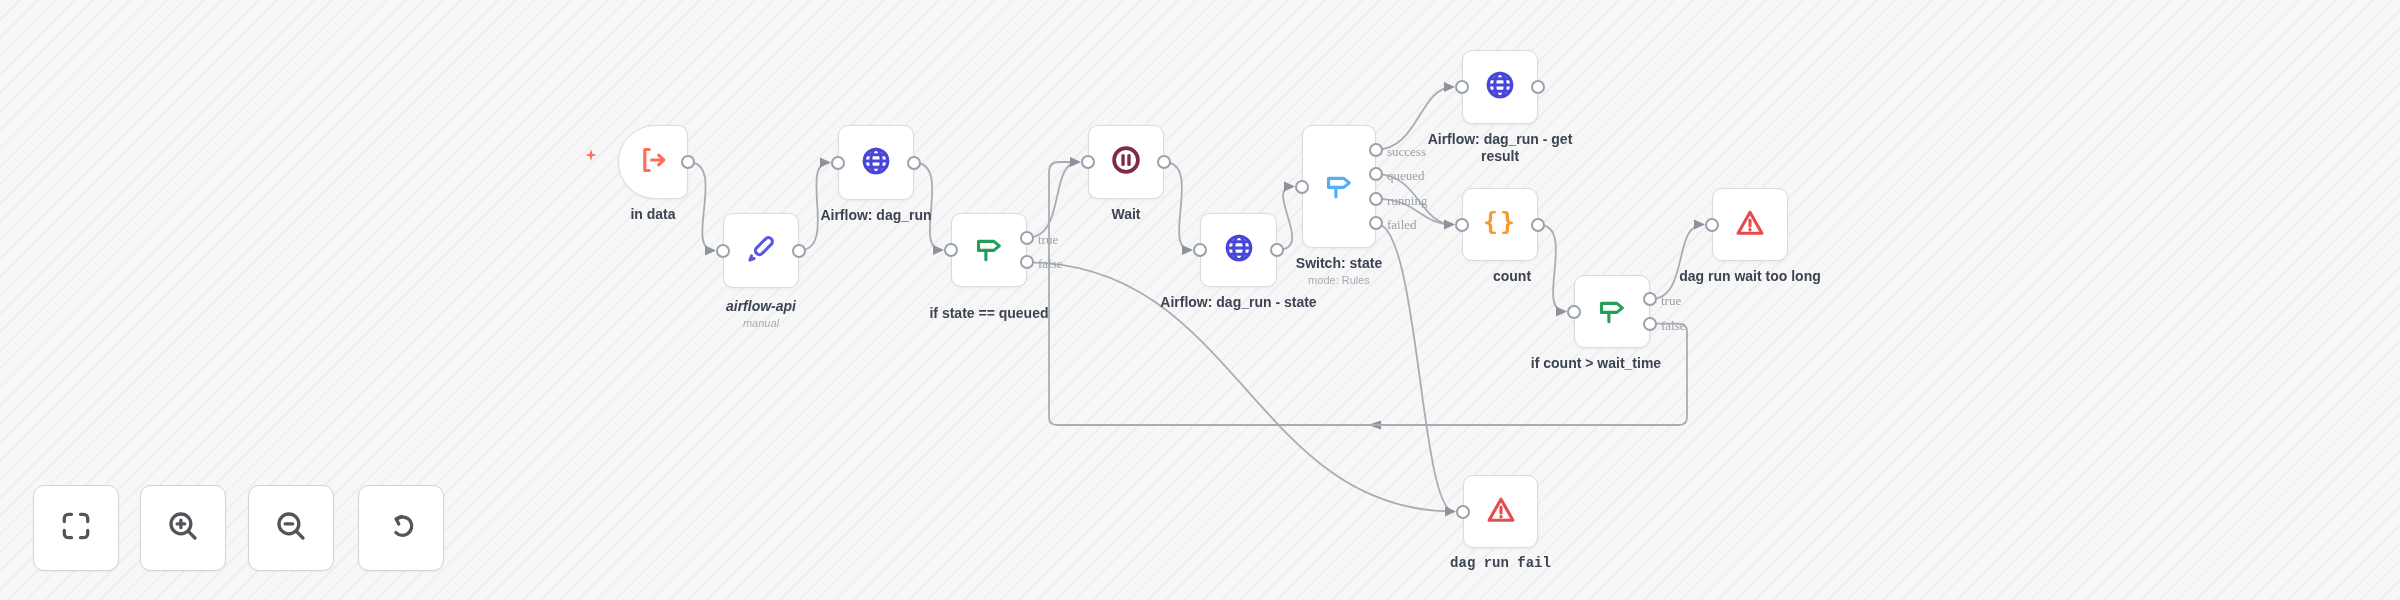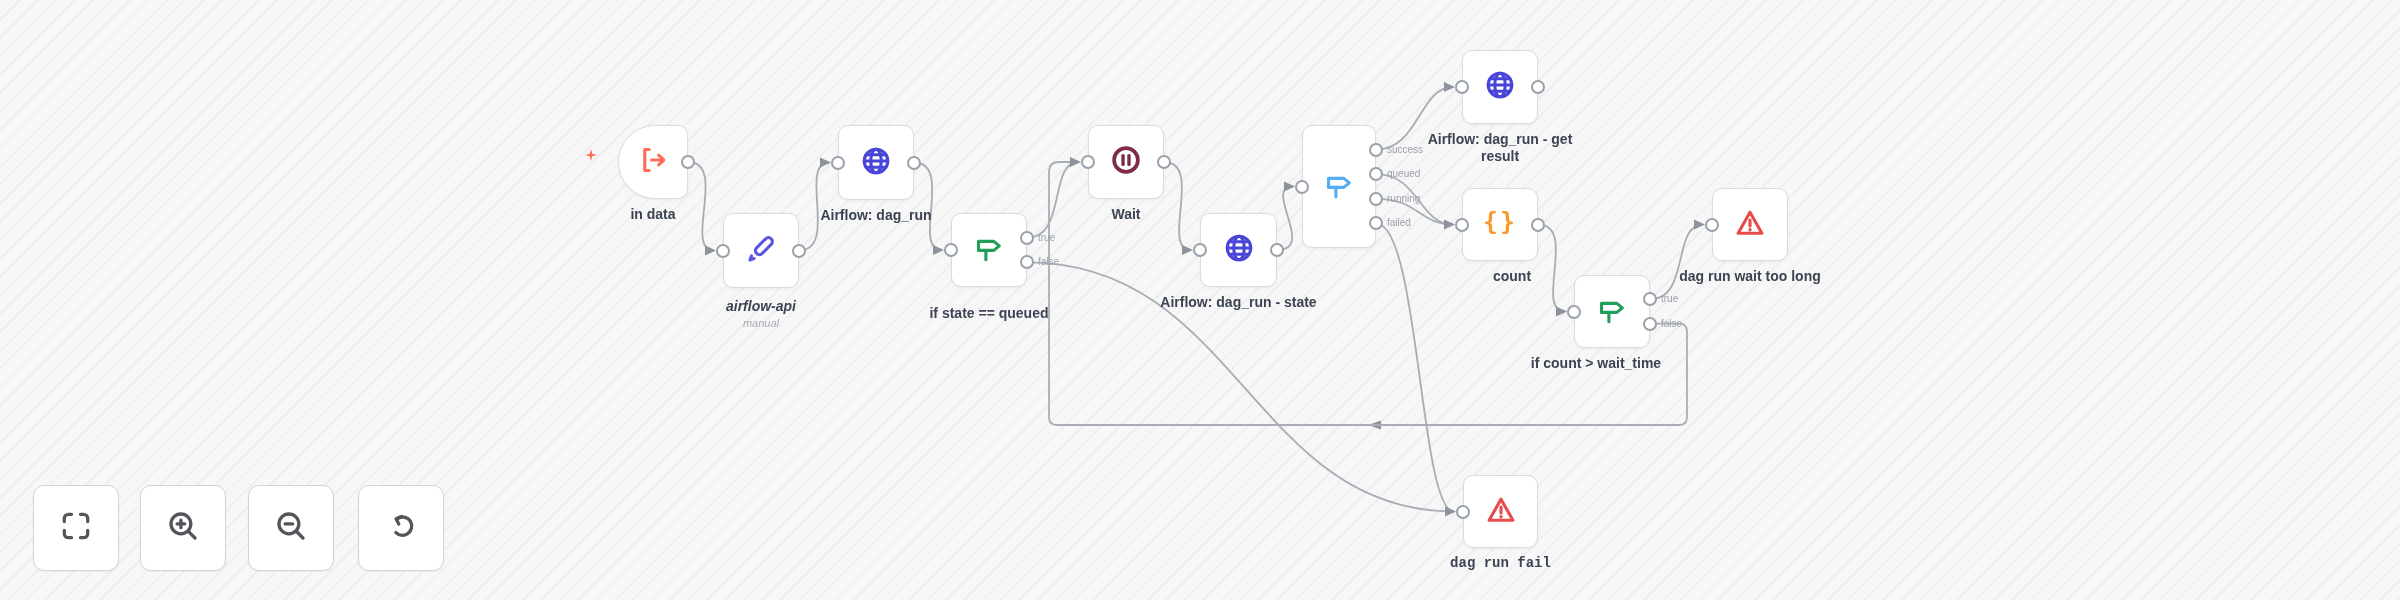--- a/index.html
+++ b/index.html
@@ -22,21 +22,21 @@
   .node-label{
     position:absolute;z-index:2;text-align:center;
     font-size:14px;font-weight:bold;color:#3c4453;line-height:1.2;
   }
   .node-sublabel{font-size:11px;font-weight:normal;color:#a6abb4;margin-top:2px;}
   .port{
     position:absolute;z-index:3;width:14px;height:14px;border-radius:50%;
     background:#fff;border:2px solid #9aa1aa;box-sizing:border-box;cursor:crosshair;
   }
   .port-label{
-    position:absolute;z-index:3;font-size:10px;color:#9aa1aa;white-space:nowrap;
+    position:absolute;z-index:3;font-size:13px;color:#9aa1aa;white-space:nowrap;font-family:Liberation Serif, serif;
   }
   .spark{position:absolute;z-index:2;}
   .toolbar-btn{
     position:absolute;z-index:4;width:84px;height:84px;background:#fff;
     border:1.6px solid #d2d4d9;border-radius:11px;
     display:flex;align-items:center;justify-content:center;cursor:pointer;
     box-shadow:0 1px 2px rgba(40,45,60,0.05);
   }
 </style>
 </head>
@@ -147,20 +147,24 @@
       <div>Airflow: dag_run - state</div>
     </div>
     <div class="port" style="left: 1193px; top: 243px;"></div>
     <div class="port" style="left: 1270px; top: 243px;"></div>
     <div class="node" style="left: 1302px; top: 125px; width: 74px; height: 123px;">
       <span><svg xmlns="http://www.w3.org/2000/svg" viewBox="0 0 24 24" width="34" height="34">
           <path stroke="#55aef2" stroke-width="2.2" fill="none" stroke-linecap="round" stroke-linejoin="round" d="M4.6 7.3 H15.4 L19.3 10.5 L15.4 13.7 H4.6 Z"></path>
           <path stroke="#55aef2" stroke-width="2.2" fill="none" stroke-linecap="round" stroke-linejoin="round" d="M9.8 13.7 V20.3"></path>
         </svg></span>
     </div>
+    <div class="node-label" style="left: 1244px; top: 255px; width: 190px;">
+      <div>Switch: state</div>
+      <div class="node-sublabel">mode: Rules</div>
+    </div>
     <div class="port" style="left: 1295px; top: 179.5px;"></div>
     <div class="port" style="left: 1369px; top: 142.6px;"></div>
     <span class="port-label" style="left: 1387px; top: 143.6px;">success</span>
     <div class="port" style="left: 1369px; top: 167.2px;"></div>
     <span class="port-label" style="left: 1387px; top: 168.2px;">queued</span>
     <div class="port" style="left: 1369px; top: 191.8px;"></div>
     <span class="port-label" style="left: 1387px; top: 192.8px;">running</span>
     <div class="port" style="left: 1369px; top: 216.4px;"></div>
     <span class="port-label" style="left: 1387px; top: 217.4px;">failed</span>
     <div class="node" style="left: 1462px; top: 50px; width: 76px; height: 74px;">

